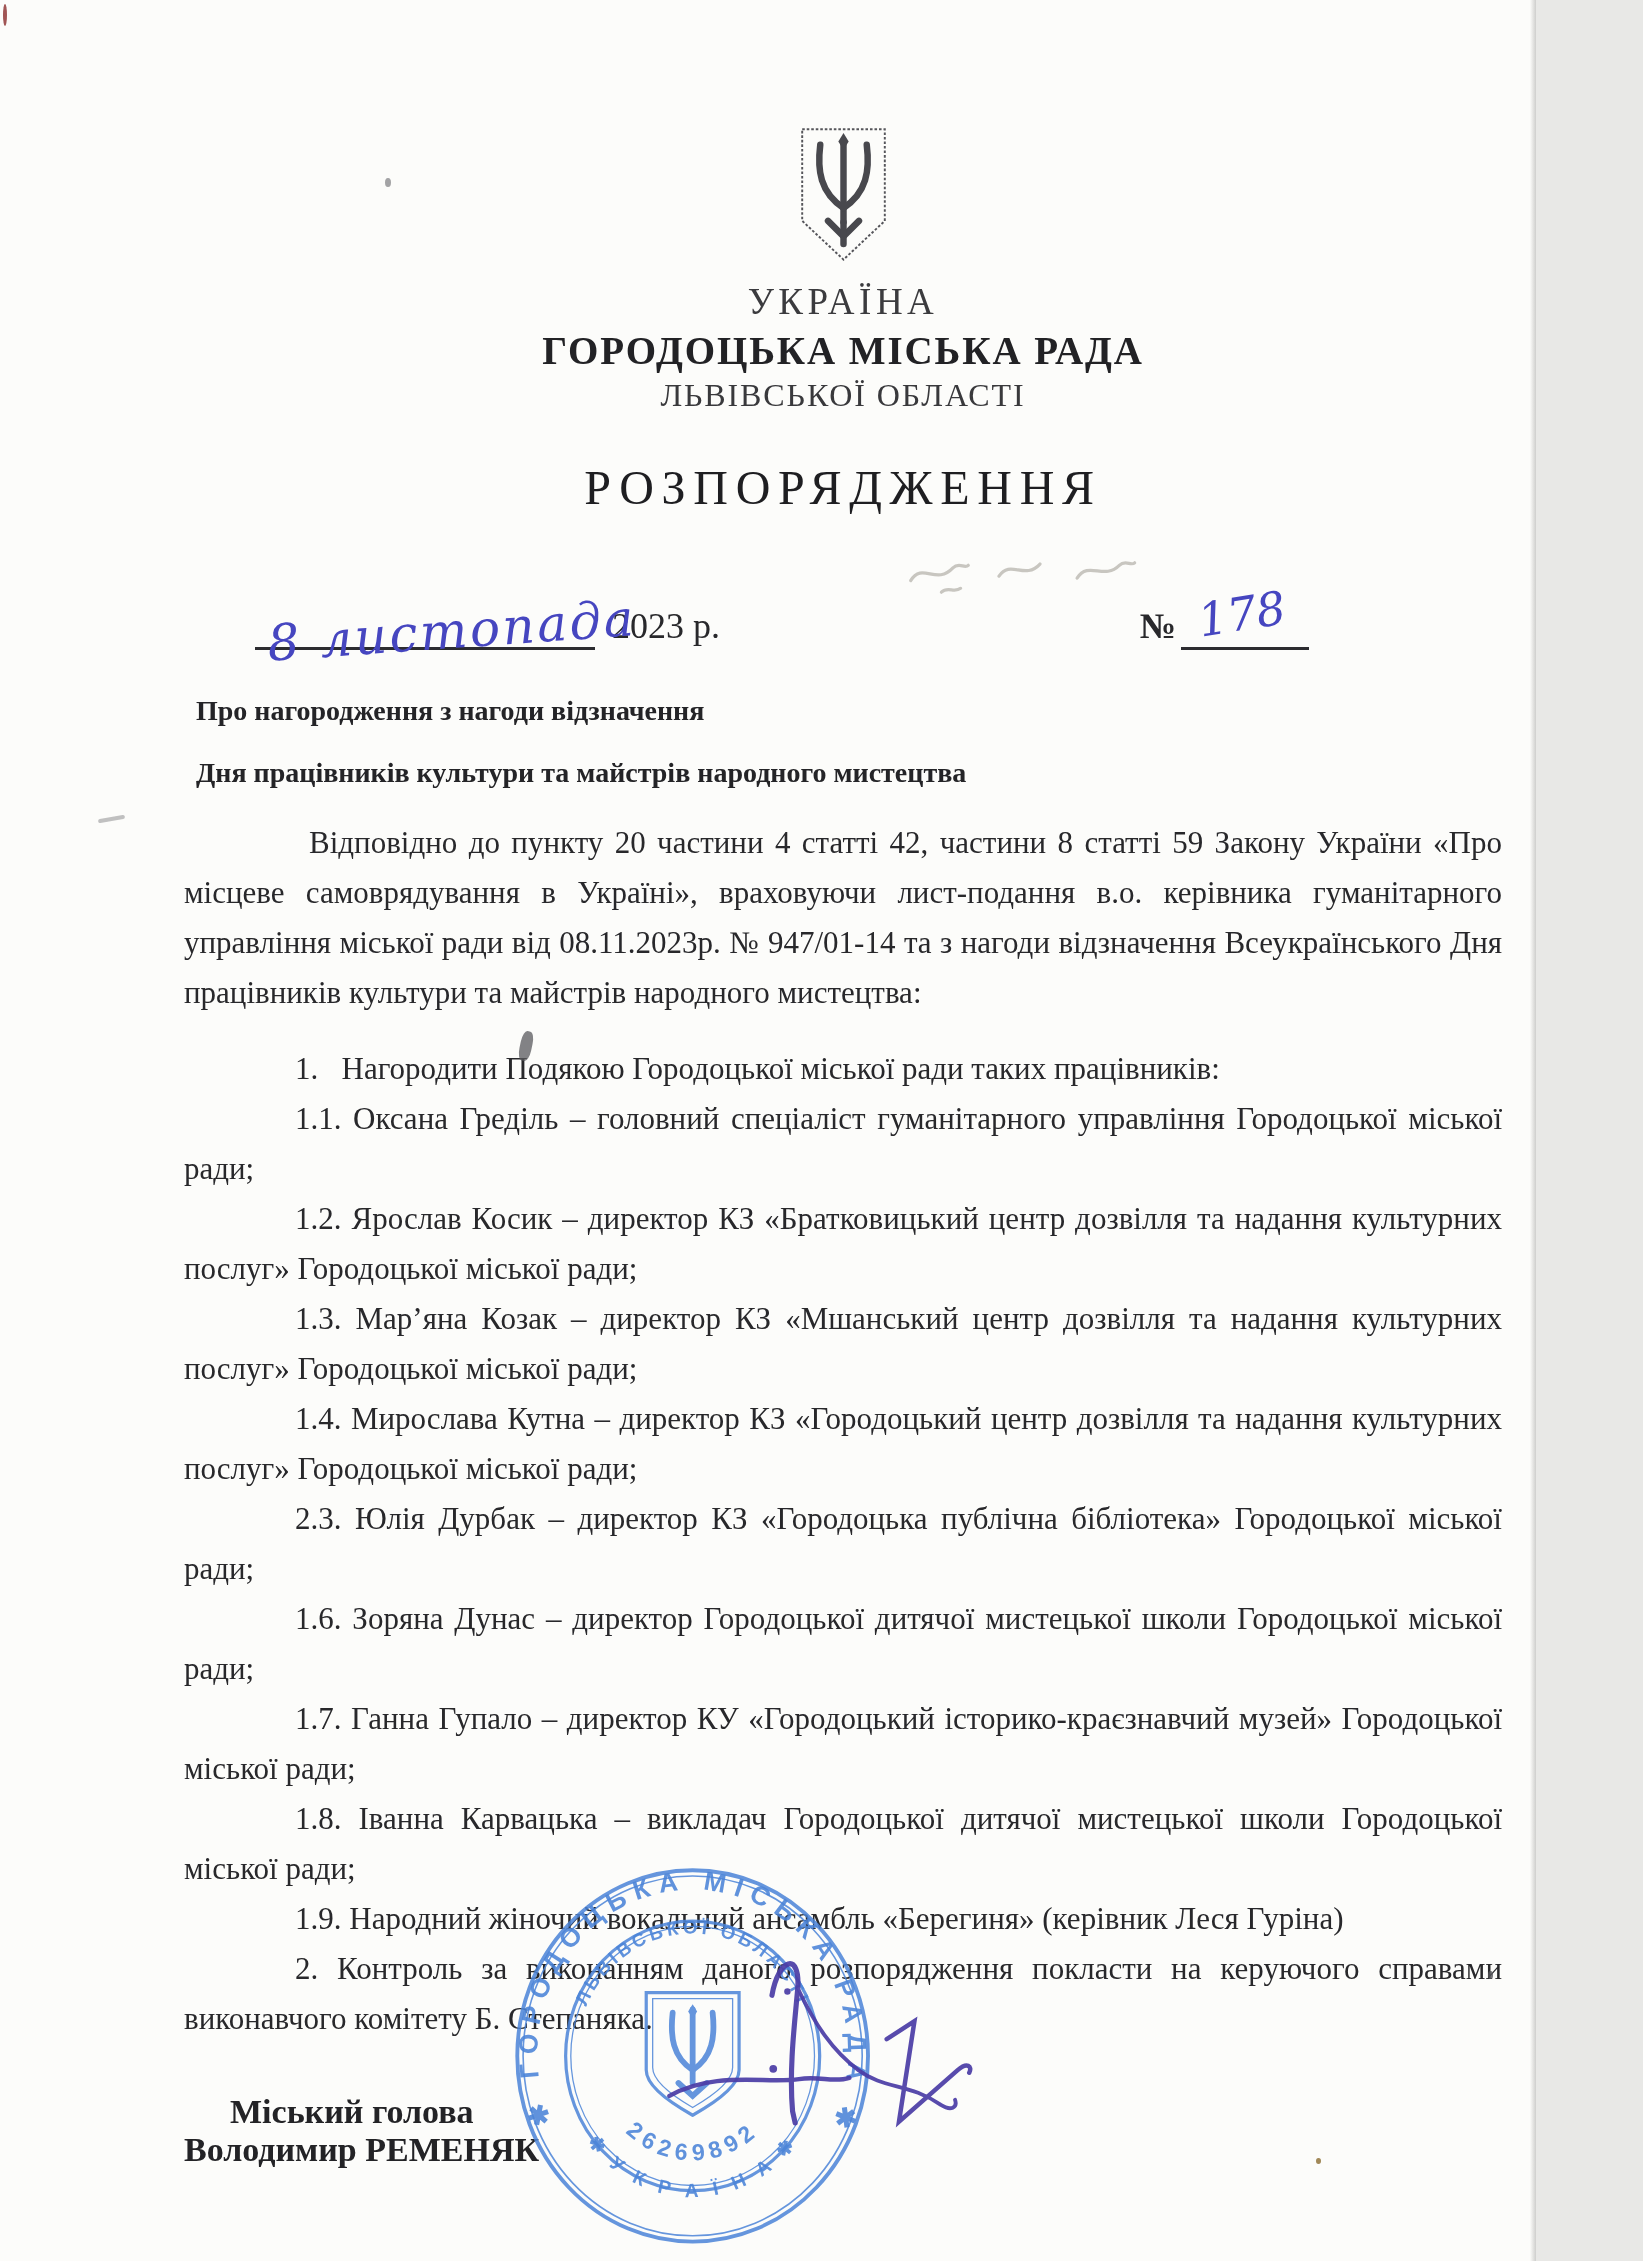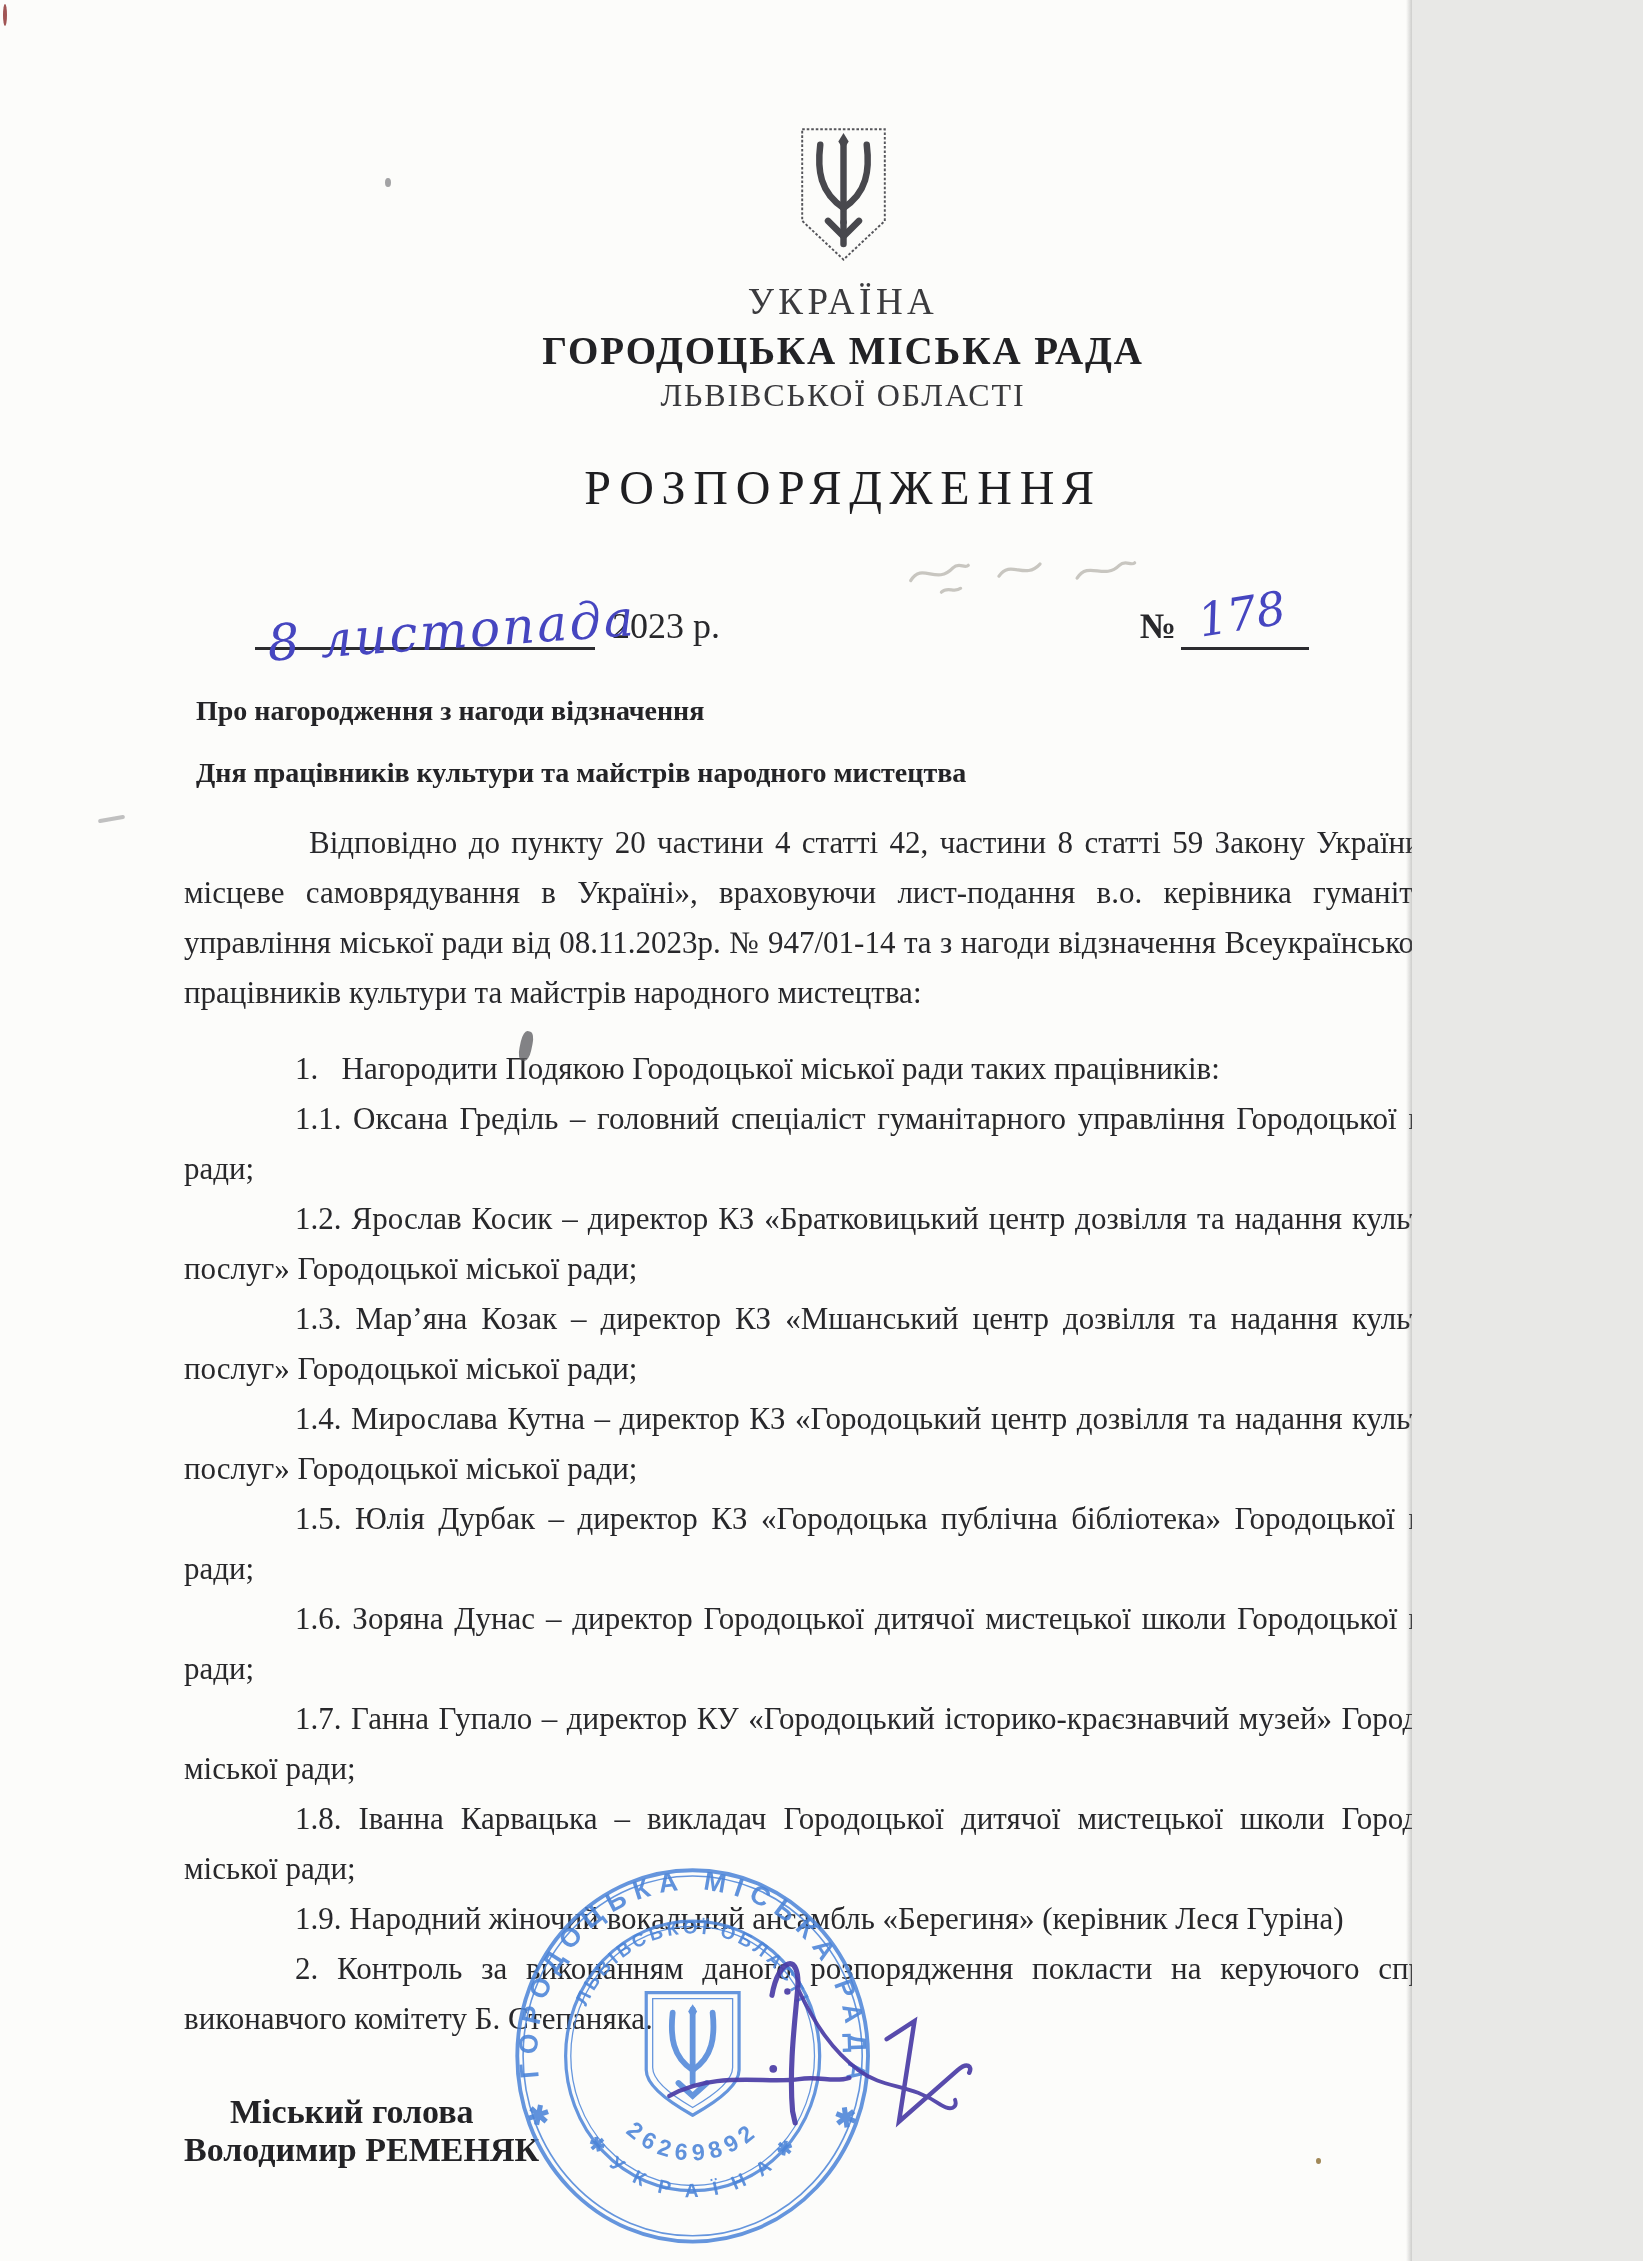--- a/index.html
+++ b/index.html
@@ -1,19 +1,19 @@
 <!DOCTYPE html>
 <html style="font-size:10.3px"><head>
 <meta charset="utf-8">
 <style>
   html,body { margin:0; padding:0; }
   body { background:#e8e8e6; }
   .page {
     position:relative;
-    width:1412px; height:2261px;
+    width:1536px; height:2261px;
     background:#fcfcfa;
     overflow:hidden;
     font-family:"Liberation Serif", serif;
     color:#28282b;
   }
   .content {
     position:absolute; left:184px; top:0; width:1318px;
   }
   
   .header { text-align:center; padding-top:124px; }
@@ -102,21 +102,21 @@
     </div>
 
     <div class="body-text">
       <p class="intro">Відповідно до пункту 20 частини 4 статті 42, частини 8 статті 59 Закону України «Про місцеве самоврядування в Україні», враховуючи лист-подання в.о. керівника гуманітарного управління міської ради від 08.11.2023р. № 947/01-14 та з нагоди відзначення Всеукраїнського Дня працівників культури та майстрів народного мистецтва:</p>
       <div class="items">
         <p class="item">1.&nbsp;&nbsp;&nbsp;Нагородити Подякою Городоцької міської ради таких працівників:</p>
         <p class="item">1.1. Оксана Греділь – головний спеціаліст гуманітарного управління Городоцької міської ради;</p>
         <p class="item">1.2. Ярослав Косик – директор КЗ «Братковицький центр дозвілля та надання культурних послуг» Городоцької міської ради;</p>
         <p class="item">1.3. Мар’яна Козак – директор КЗ «Мшанський центр дозвілля та надання культурних послуг» Городоцької міської ради;</p>
         <p class="item">1.4. Мирослава Кутна – директор КЗ «Городоцький центр дозвілля та надання культурних послуг» Городоцької міської ради;</p>
-        <p class="item">1.5. Юлія Дурбак – директор КЗ «Городоцька публічна бібліотека» Городоцької міської ради;</p>
+        <p class="item">2.3. Юлія Дурбак – директор КЗ «Городоцька публічна бібліотека» Городоцької міської ради;</p>
         <p class="item">1.6. Зоряна Дунас – директор Городоцької дитячої мистецької школи Городоцької міської ради;</p>
         <p class="item">1.7. Ганна Гупало – директор КУ «Городоцький історико-краєзнавчий музей» Городоцької міської ради;</p>
         <p class="item">1.8. Іванна Карвацька – викладач Городоцької дитячої мистецької школи Городоцької міської ради;</p>
         <p class="item">1.9. Народний жіночий вокальний ансамбль «Берегиня» (керівник Леся Гуріна)</p>
       </div>
       <p class="item">2. Контроль за виконанням даного розпорядження покласти на керуючого справами виконавчого комітету Б. Степаняка.</p>
     </div>
 
     <div class="sign-row">
       <span class="sign-pos">Міський голова</span>

